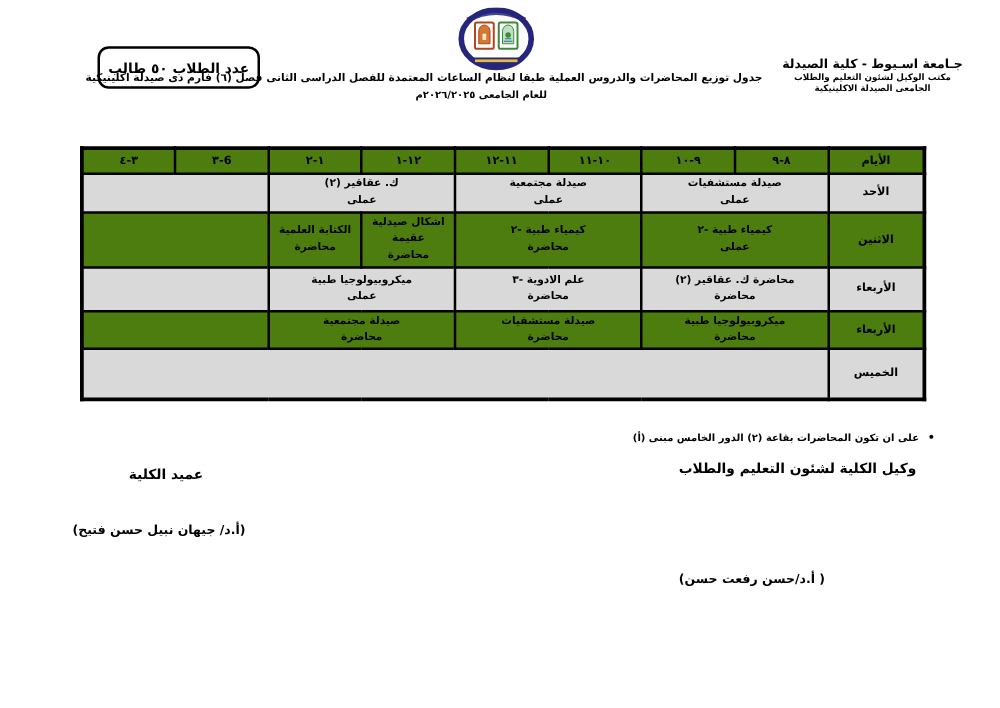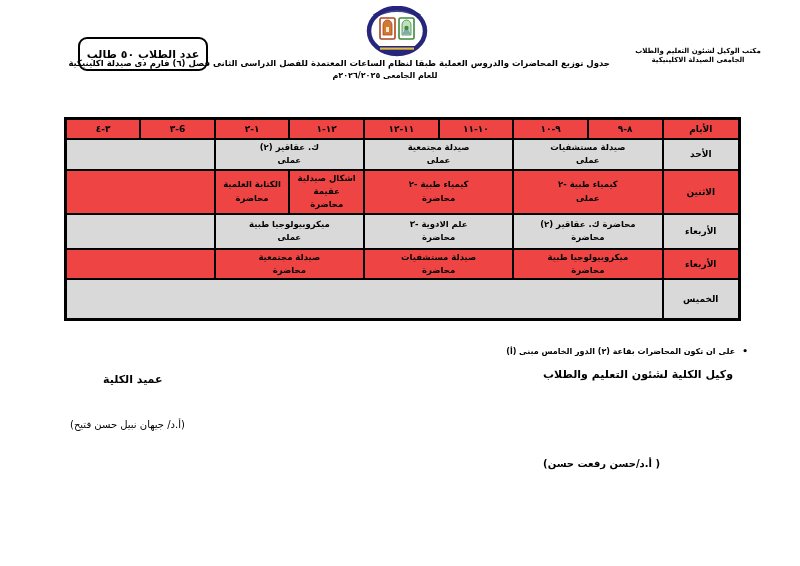--- a/index.html
+++ b/index.html
@@ -41,21 +41,21 @@
   
   #schedule-table {
     position:absolute; left:64px; top:117px; width:674px;
     border-collapse:collapse; table-layout:fixed; direction:rtl;
     border:3px solid #000;
   }
   #schedule-table th, #schedule-table td {
     border:2px solid #000;
     text-align:center; vertical-align:middle;
     font-weight:bold; font-size:8.5px; padding:1px;
-    background:#ef4444;
+    background:#4d7c0f;
   }
   #schedule-table thead th { height:20px; font-size:9px; }
   #schedule-table .day-cell { font-size:9px; }
   #schedule-table tr.shaded th, #schedule-table tr.shaded td { background:#d9d9d9; }
   .cell-line { line-height:1.55; white-space:nowrap; }
 
   
   #note-line {
     position:absolute; right:52px; top:346px;
     direction:rtl; font-size:8px; font-weight:bold; white-space:nowrap;
@@ -67,22 +67,22 @@
   }
   #sig-left-title {
     position:absolute; left:103px; top:373px;
     direction:rtl; font-size:11px; font-weight:bold; white-space:nowrap;
   }
   #sig-right-name {
     position:absolute; right:140px; top:419px;
     direction:rtl; font-size:10px; font-weight:bold; white-space:nowrap;margin-top:39px;
   }
   #sig-left-name {
-    position:absolute; left:70px; top:419px;
-    direction:rtl; font-size:10px; font-weight:normal; white-space:nowrap;
+    position:absolute; left:58px; top:419px;
+    direction:rtl; font-size:10px; font-weight:bold; white-space:nowrap;
   }
 </style>
 </head>
 <body>
 
 <svg id="logo" viewBox="0 0 62 52">
   <ellipse cx="31" cy="25" rx="28" ry="23" fill="#ffffff" stroke="#26267d" stroke-width="4.5"></ellipse>
   <path d="M8 10 Q31 -2 54 10" fill="none" stroke="#26267d" stroke-width="4" opacity="0.85"></path>
 
   <rect x="14" y="12" width="15" height="21" rx="1.5" fill="#ffffff" stroke="#b0451e" stroke-width="1.6"></rect>
@@ -91,20 +91,21 @@
   <rect x="33" y="12" width="15" height="21" rx="1.5" fill="#ffffff" stroke="#3d8a3d" stroke-width="1.6"></rect>
   <path d="M36 29 v-10 a4.5 5 0 0 1 9 0 v10 z" fill="#bfe0bf" stroke="#3d8a3d" stroke-width="0.8"></path>
   <circle cx="40.5" cy="22" r="2.2" fill="#3d8a3d"></circle>
   <path d="M37 27 h7 M38 25 h5" stroke="#2a6bb0" stroke-width="0.9"></path>
 
   <path d="M12 40 h38 l-3 6 h-32 z" fill="#26267d"></path>
   <rect x="14" y="41.5" width="34" height="2.2" fill="#e4bd3e"></rect>
 </svg>
 
 <div id="org-block">
+  <div id="org-line1">جـامعة اسـيوط - كلية الصيدلة</div>
   <div id="org-line2">مكتب الوكيل لشئون التعليم والطلاب</div>
   <div id="org-line3">الجامعى الصيدلة الاكلينيكية</div>
 </div>
 
 <div id="title-block">
   <div id="title-line1">جدول توزيع المحاضرات والدروس العملية طبقا لنظام الساعات المعتمدة للفصل الدراسى الثانى فصل (٦) فارم دى صيدلة اكلينيكية</div>
   <div id="title-line2">للعام الجامعى ٢٠٢٦/٢٠٢٥م</div>
 </div>
 
 <div id="students-box">عدد الطلاب ٥٠  طالب</div>

